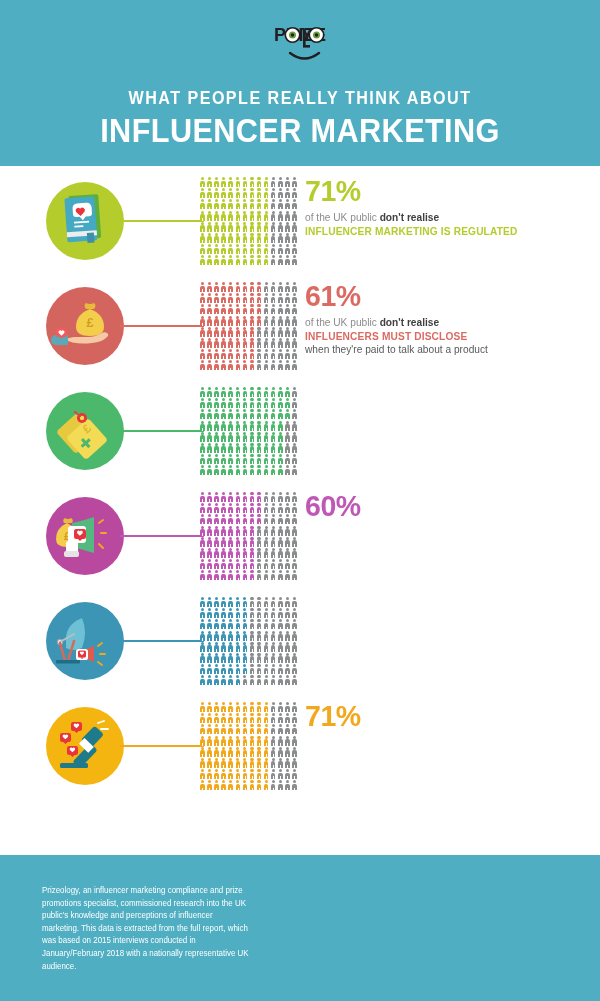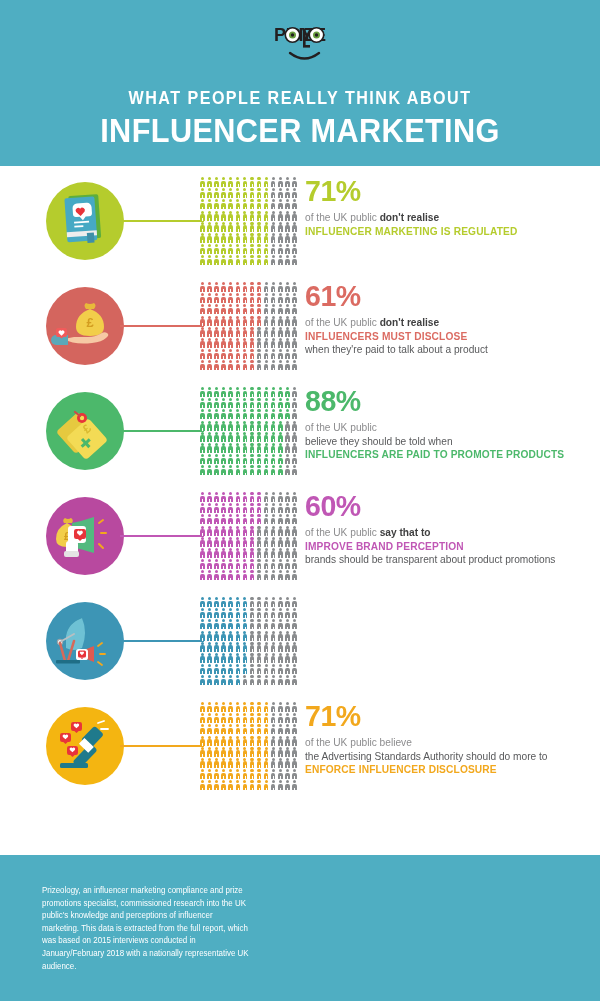--- a/index.html
+++ b/index.html
@@ -2554,28 +2554,20 @@
             </div>
           </div>
           <div class="pcell">
             <div class="pfig" style="color: rgb(138, 140, 142);">
               <div class="head"></div>
               <div class="body"></div>
               <div class="legs"></div>
             </div>
           </div>
         </div>
-        <div class="stat">
-          <div class="pct" style="color: rgb(76, 184, 107);">88%</div>
-          <div class="stat-lines">
-            <div class="line muted">of the UK public</div>
-            <div class="line">believe they should be told when</div>
-            <div class="line accent" style="color: rgb(76, 184, 107);">INFLUENCERS ARE PAID TO PROMOTE PRODUCTS</div>
-          </div>
-        </div>
       </div>
       <div class="row">
         <div class="icon-disc" style="background: rgb(184, 73, 159);"><svg xmlns="http://www.w3.org/2000/svg" viewBox="0 0 78 78" width="78" height="78">
             <g transform="translate(8,18)">
         <path d="M10 8 q-2 -3 1 -5 q3 2 6 0 q3 2 1 5 z" fill="#E8B93A"></path>
         <path d="M13 8 q-11 5 -11 16 q0 8 11 8 q11 0 11 -8 q0 -11 -11 -16 z" fill="#F2CE4A"></path>
         <text x="13" y="25" text-anchor="middle" font-family="Liberation Sans, sans-serif" font-size="11" font-weight="bold" fill="#D39D20">£</text>
         <path d="M40 2 l0 36 q-13 -4 -22 -6 l0 -24 q10 -2 22 -6 z" fill="#53B97F"></path>
         <rect x="14" y="11" width="18" height="17" rx="3" fill="#FFFFFF"></rect>
         <rect x="12" y="26" width="12" height="14" rx="3" fill="#FFFFFF"></rect>
@@ -3372,25 +3364,20 @@
           <div class="pcell">
             <div class="pfig" style="color: rgb(138, 140, 142);">
               <div class="head"></div>
               <div class="body"></div>
               <div class="legs"></div>
             </div>
           </div>
         </div>
         <div class="stat">
           <div class="pct" style="color: rgb(192, 87, 181);">60%</div>
-          <div class="stat-lines">
-            <div class="line muted"><span>of the UK public </span><b>say that to</b></div>
-            <div class="line accent" style="color: rgb(192, 87, 181);">IMPROVE BRAND PERCEPTION</div>
-            <div class="line">brands should be transparent about product promotions</div>
-          </div>
         </div>
       </div>
       <div class="row">
         <div class="icon-disc" style="background: rgb(61, 149, 181);"><svg xmlns="http://www.w3.org/2000/svg" viewBox="0 0 78 78" width="78" height="78">
             <g transform="translate(8,14)">
         <path d="M28 2 q-14 5 -16 18 l14 6 q4 -12 2 -24 z" fill="#1F7A94"></path>
         <path d="M28 2 q6 14 0 30 q-8 4 -16 0 l0 -12 q2 -13 16 -18 z" fill="#6EC1D4"></path>
         <circle cx="6" cy="26" r="2.6" fill="#FFFFFF" stroke="#9AA3A8" stroke-width="1.2"></circle>
         <path d="M6 26 l14 -8" stroke="#B8BFC2" stroke-width="2" stroke-linecap="round"></path>
         <path d="M6 27 l5 18" stroke="#D66A5A" stroke-width="2.6" stroke-linecap="round"></path>
@@ -5004,25 +4991,20 @@
           <div class="pcell">
             <div class="pfig" style="color: rgb(138, 140, 142);">
               <div class="head"></div>
               <div class="body"></div>
               <div class="legs"></div>
             </div>
           </div>
         </div>
         <div class="stat">
           <div class="pct" style="color: rgb(242, 168, 29);">71%</div>
-          <div class="stat-lines">
-            <div class="line muted">of the UK public believe</div>
-            <div class="line">the Advertising Standards Authority should do more to</div>
-            <div class="line accent" style="color: rgb(242, 168, 29);">ENFORCE INFLUENCER DISCLOSURE</div>
-          </div>
         </div>
       </div>
     </div>
 
   <div class="footer">
     <div class="footer-inner">
       <div class="foot-left">Prizeology, an influencer marketing compliance and prize promotions specialist, commissioned research into the UK public's knowledge and perceptions of influencer marketing. This data is extracted from the full report, which was based on 2015 interviews conducted in January/February 2018 with a nationally representative UK audience.</div>
     </div>
   </div>
 

